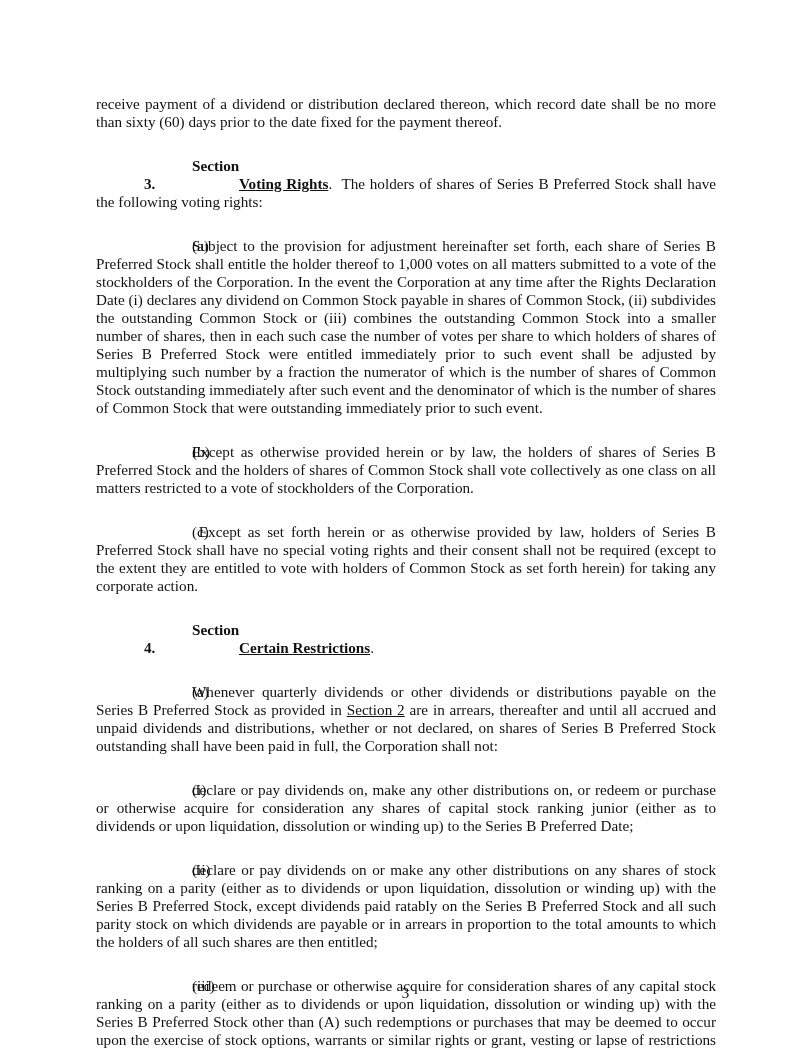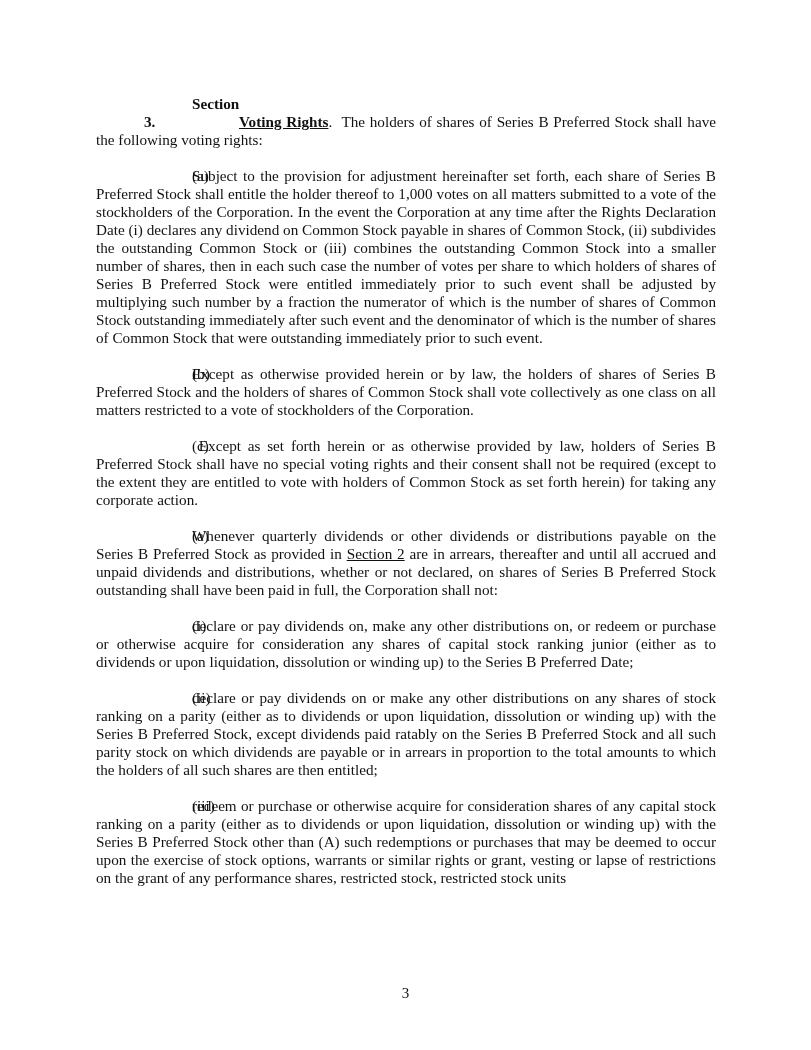--- a/index.html
+++ b/index.html
@@ -5,52 +5,56 @@
     html, body { margin: 0; padding: 0; background: #ffffff; }
     body { width: 811px; height: 1050px; position: relative; overflow: hidden; }
     .page {
       position: absolute; left: 96px; top: 95px; width: 620px;
       font-family: "Liberation Serif", serif;
       font-size: 15.2px; line-height: 18px; color: #111;
       text-align: justify;
     }
     .p { margin: 0 0 18px 0; }
     .ind { text-indent: 48px; }
-    .lbl { display: inline-block; }
+    .lbl { display: inline-block; margin-top: 8px; }
     .lbl-a { width: 48px; }
     .lbl-sec { width: 95px; font-weight: bold; }
     .b { font-weight: bold; }
     .u { text-decoration: underline; }
     .pagenum {
       position: absolute; left: 0; width: 811px; top: 985px; text-align: center;
       font-family: "Liberation Serif", serif; font-size: 15px; color: #111;
     }
   </style>
 </head>
 <body>
 
 <div class="page">
 
+  <p class="p">receive payment of a dividend or distribution declared thereon, which record date shall be no more than sixty (60) days prior to the date fixed for the payment thereof.</p>
 
   <p class="p ind">
     <span class="lbl lbl-sec">Section 3.</span><span class="b u">Voting Rights</span><span>.</span><span style="white-space:pre-wrap">  The holders of shares of Series B Preferred Stock shall have the following voting rights:</span>
   </p>
 
   <p class="p ind">
     <span class="lbl lbl-a">(a)</span><span>Subject to the provision for adjustment hereinafter set forth, each share of Series B Preferred Stock shall entitle the holder thereof to 1,000 votes on all matters submitted to a vote of the stockholders of the Corporation.  In the event the Corporation at any time after the Rights Declaration Date (i) declares any dividend on Common Stock payable in shares of Common Stock, (ii) subdivides the outstanding Common Stock or (iii) combines the outstanding Common Stock into a smaller number of shares, then in each such case the number of votes per share to which holders of shares of Series B Preferred Stock were entitled immediately prior to such event shall be adjusted by multiplying such number by a fraction the numerator of which is the number of shares of Common Stock outstanding immediately after such event and the denominator of which is the number of shares of Common Stock that were outstanding immediately prior to such event.</span>
   </p>
 
   <p class="p ind">
     <span class="lbl lbl-a">(b)</span><span>Except as otherwise provided herein or by law, the holders of shares of Series B Preferred Stock and the holders of shares of Common Stock shall vote collectively as one class on all matters restricted to a vote of stockholders of the Corporation.</span>
   </p>
 
   <p class="p ind">
     <span class="lbl lbl-a">(c)</span><span> Except as set forth herein or as otherwise provided by law, holders of Series B Preferred Stock shall have no special voting rights and their consent shall not be required (except to the extent they are entitled to vote with holders of Common Stock as set forth herein) for taking any corporate action.</span>
   </p>
 
+  <p class="p ind">
+    <span class="lbl lbl-sec">Section 4.</span><span class="b u">Certain Restrictions</span><span>.</span>
+  </p>
 
   <p class="p ind">
     <span class="lbl lbl-a">(a)</span><span>Whenever quarterly dividends or other dividends or distributions payable on the Series B Preferred Stock as provided in </span><span class="u">Section 2</span><span> are in arrears, thereafter and until all accrued and unpaid dividends and distributions, whether or not declared, on shares of Series B Preferred Stock outstanding shall have been paid in full, the Corporation shall not:</span>
   </p>
 
   <p class="p ind">
     <span class="lbl lbl-a">(i)</span><span>declare or pay dividends on, make any other distributions on, or redeem or purchase or otherwise acquire for consideration any shares of capital stock ranking junior (either as to dividends or upon liquidation, dissolution or winding up) to the Series B Preferred Date;</span>
   </p>
 
   <p class="p ind">

